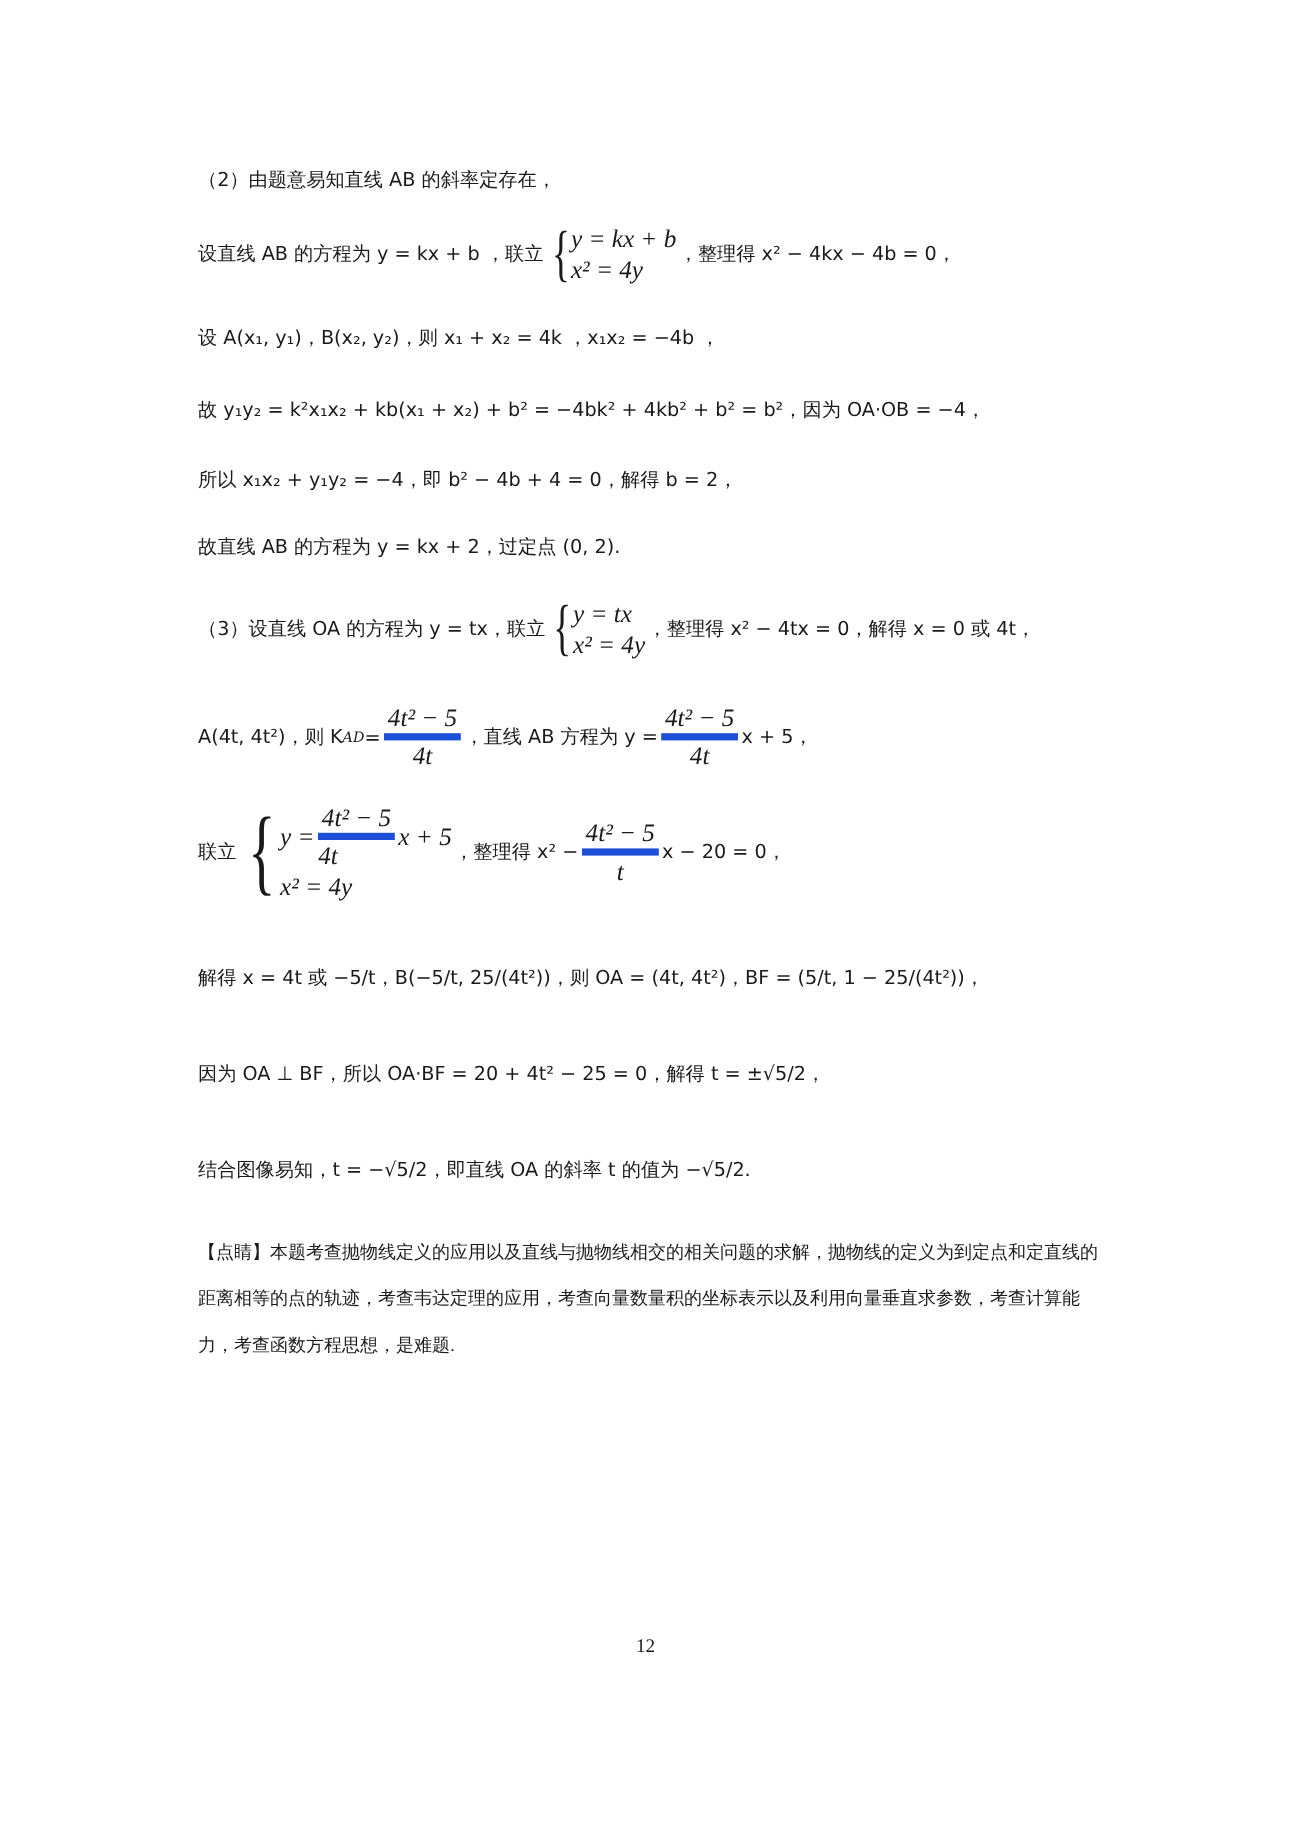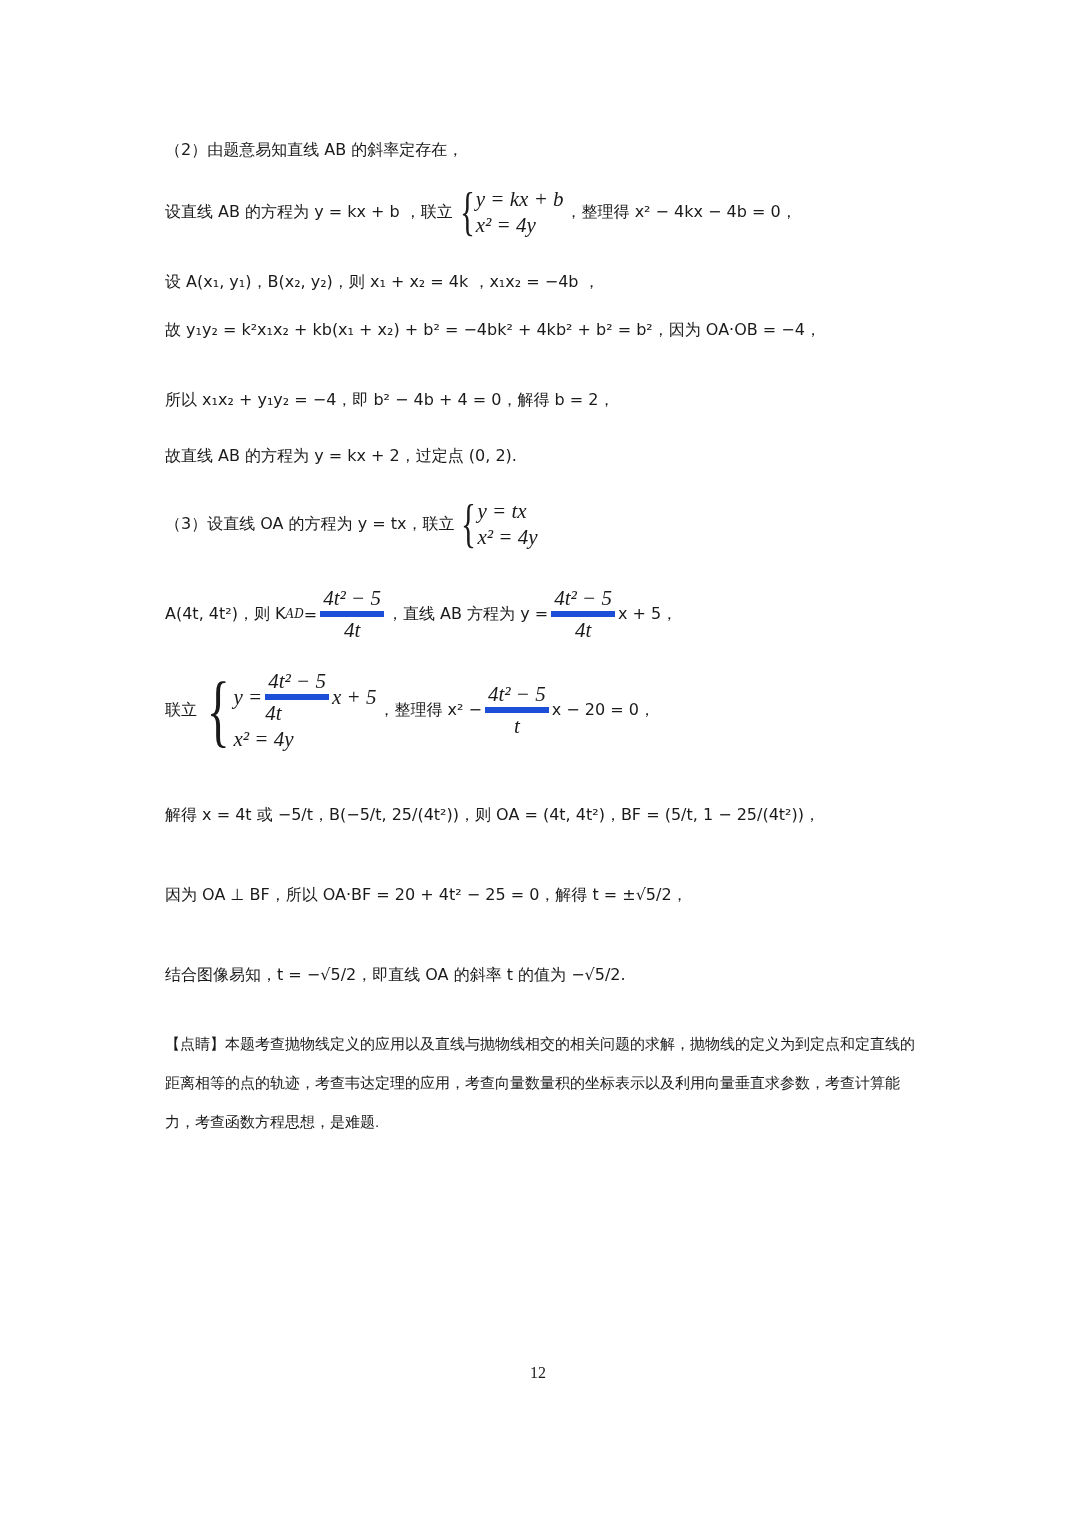--- a/index.html
+++ b/index.html
@@ -38,41 +38,42 @@
         <span>x² = 4y</span>
       </span>
     </span>
     <span class="cn">，整理得 x² − 4kx − 4b = 0，</span>
   </div>
 
   <div class="line" style="top:272px;">
     <span class="cn">设 A(x₁, y₁)，B(x₂, y₂)，则 x₁ + x₂ = 4k ，x₁x₂ = −4b ，</span>
   </div>
 
-  <div class="line" style="top:320px;">
+  <div class="line" style="top:332px;">
     <span class="cn">故 y₁y₂ = k²x₁x₂ + kb(x₁ + x₂) + b² = −4bk² + 4kb² + b² = b²，因为 OA·OB = −4，</span>
   </div>
 
   <div class="line" style="top:390px;">
     <span class="cn">所以 x₁x₂ + y₁y₂ = −4，即 b² − 4b + 4 = 0，解得 b = 2，</span>
   </div>
 
   <div class="line" style="top:446px;">
     <span class="cn">故直线 AB 的方程为 y = kx + 2，过定点 (0, 2).</span>
   </div>
 
   <div class="line" style="top:498px;">
     <span class="cn">（3）设直线 OA 的方程为 y = tx，联立</span>
     <span class="sys">
       <span class="brace">{</span>
       <span class="sys-rows m i">
         <span>y = tx</span>
         <span>x² = 4y</span>
       </span>
     </span>
+    <span class="cn">，整理得 x² − 4tx = 0，解得 x = 0 或 4t，</span>
   </div>
 
   <div class="line" style="top:585px;">
     <span class="cn">A(4t, 4t²)，则 K</span>
       <sub class="i">AD</sub>
     <span class="cn"> = </span>
     <span class="frac m i">
       <span class="num">4t² − 5</span>
       <span class="den">4t</span>
     </span>

